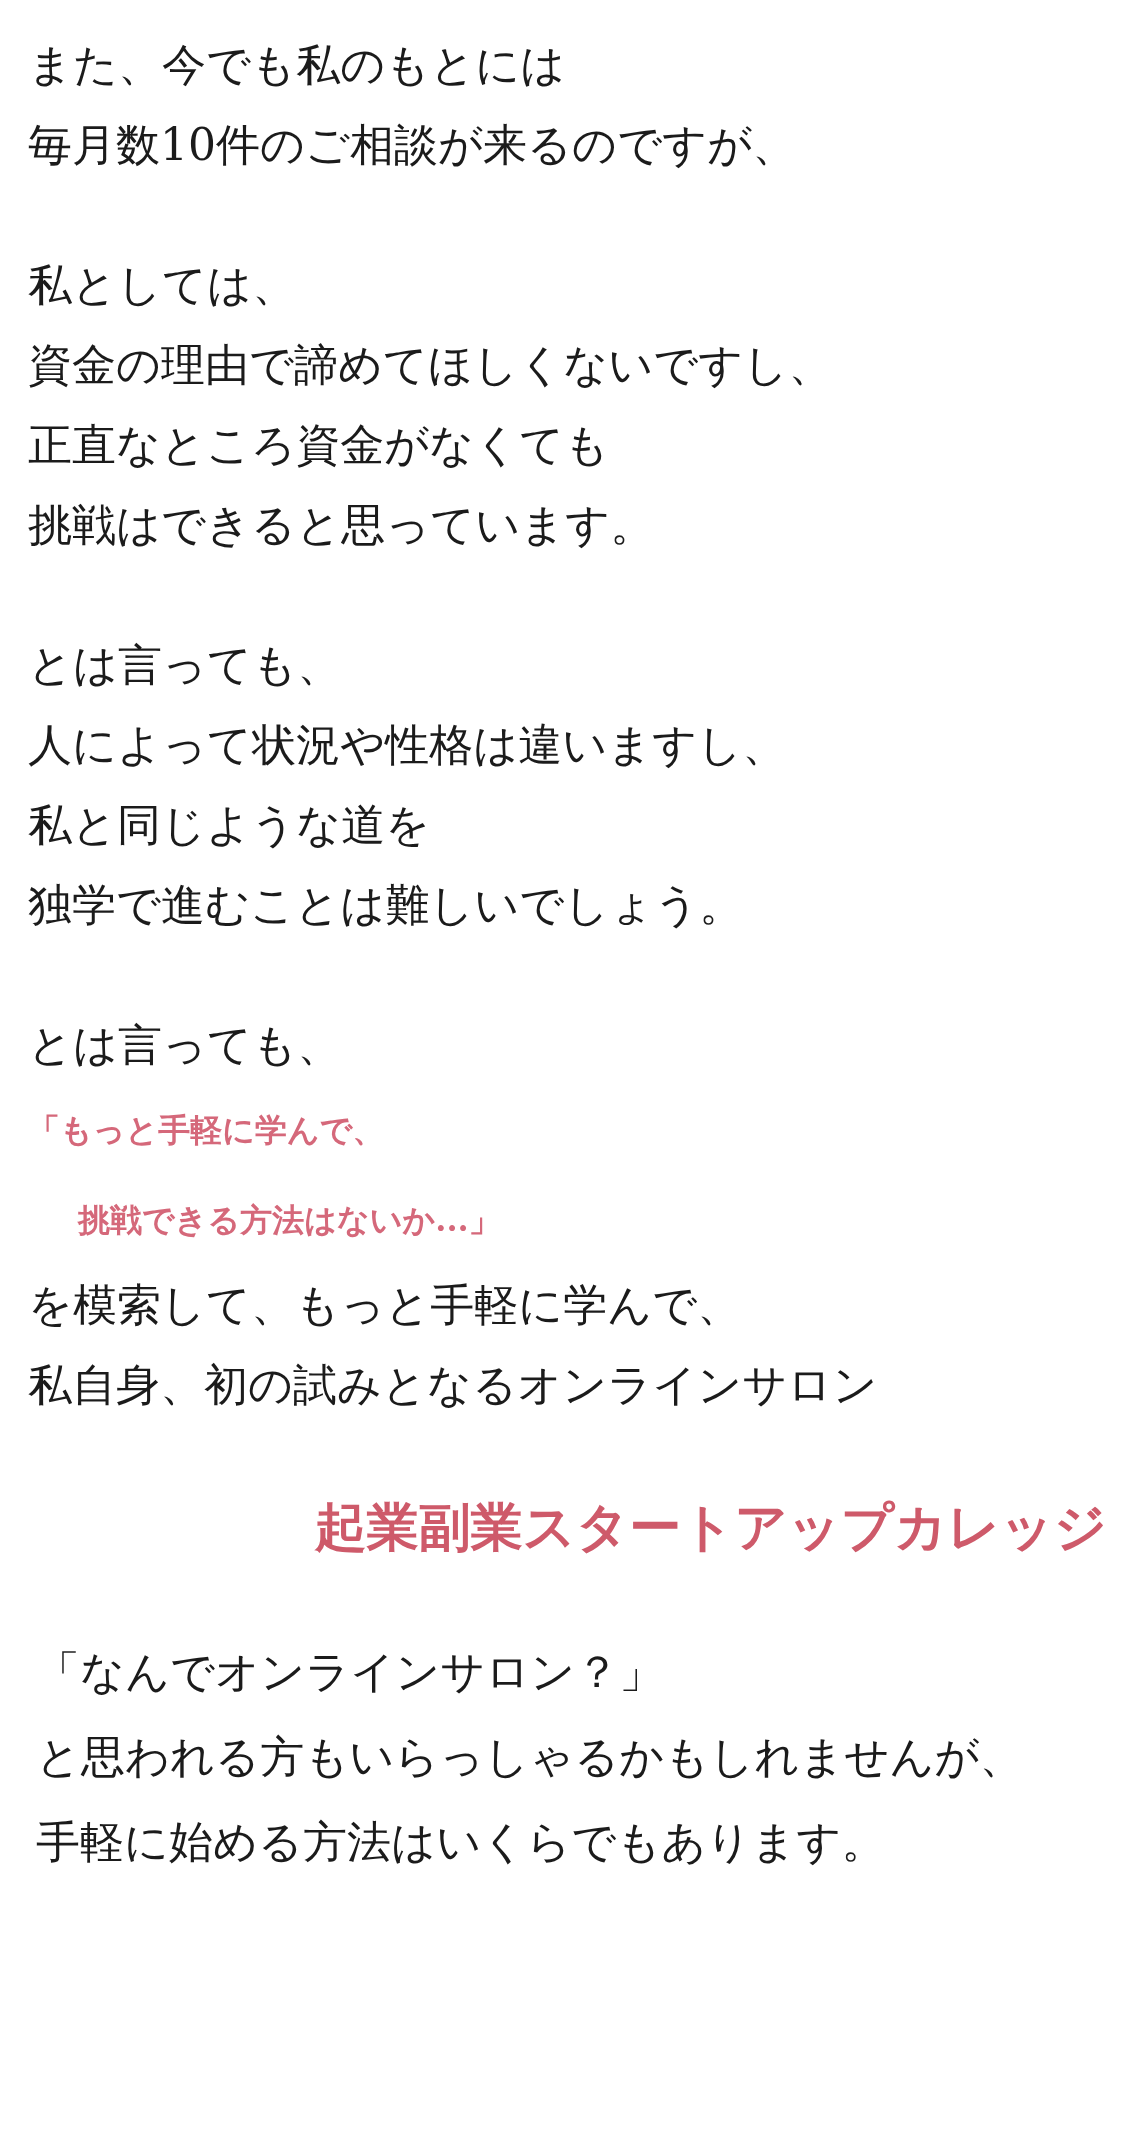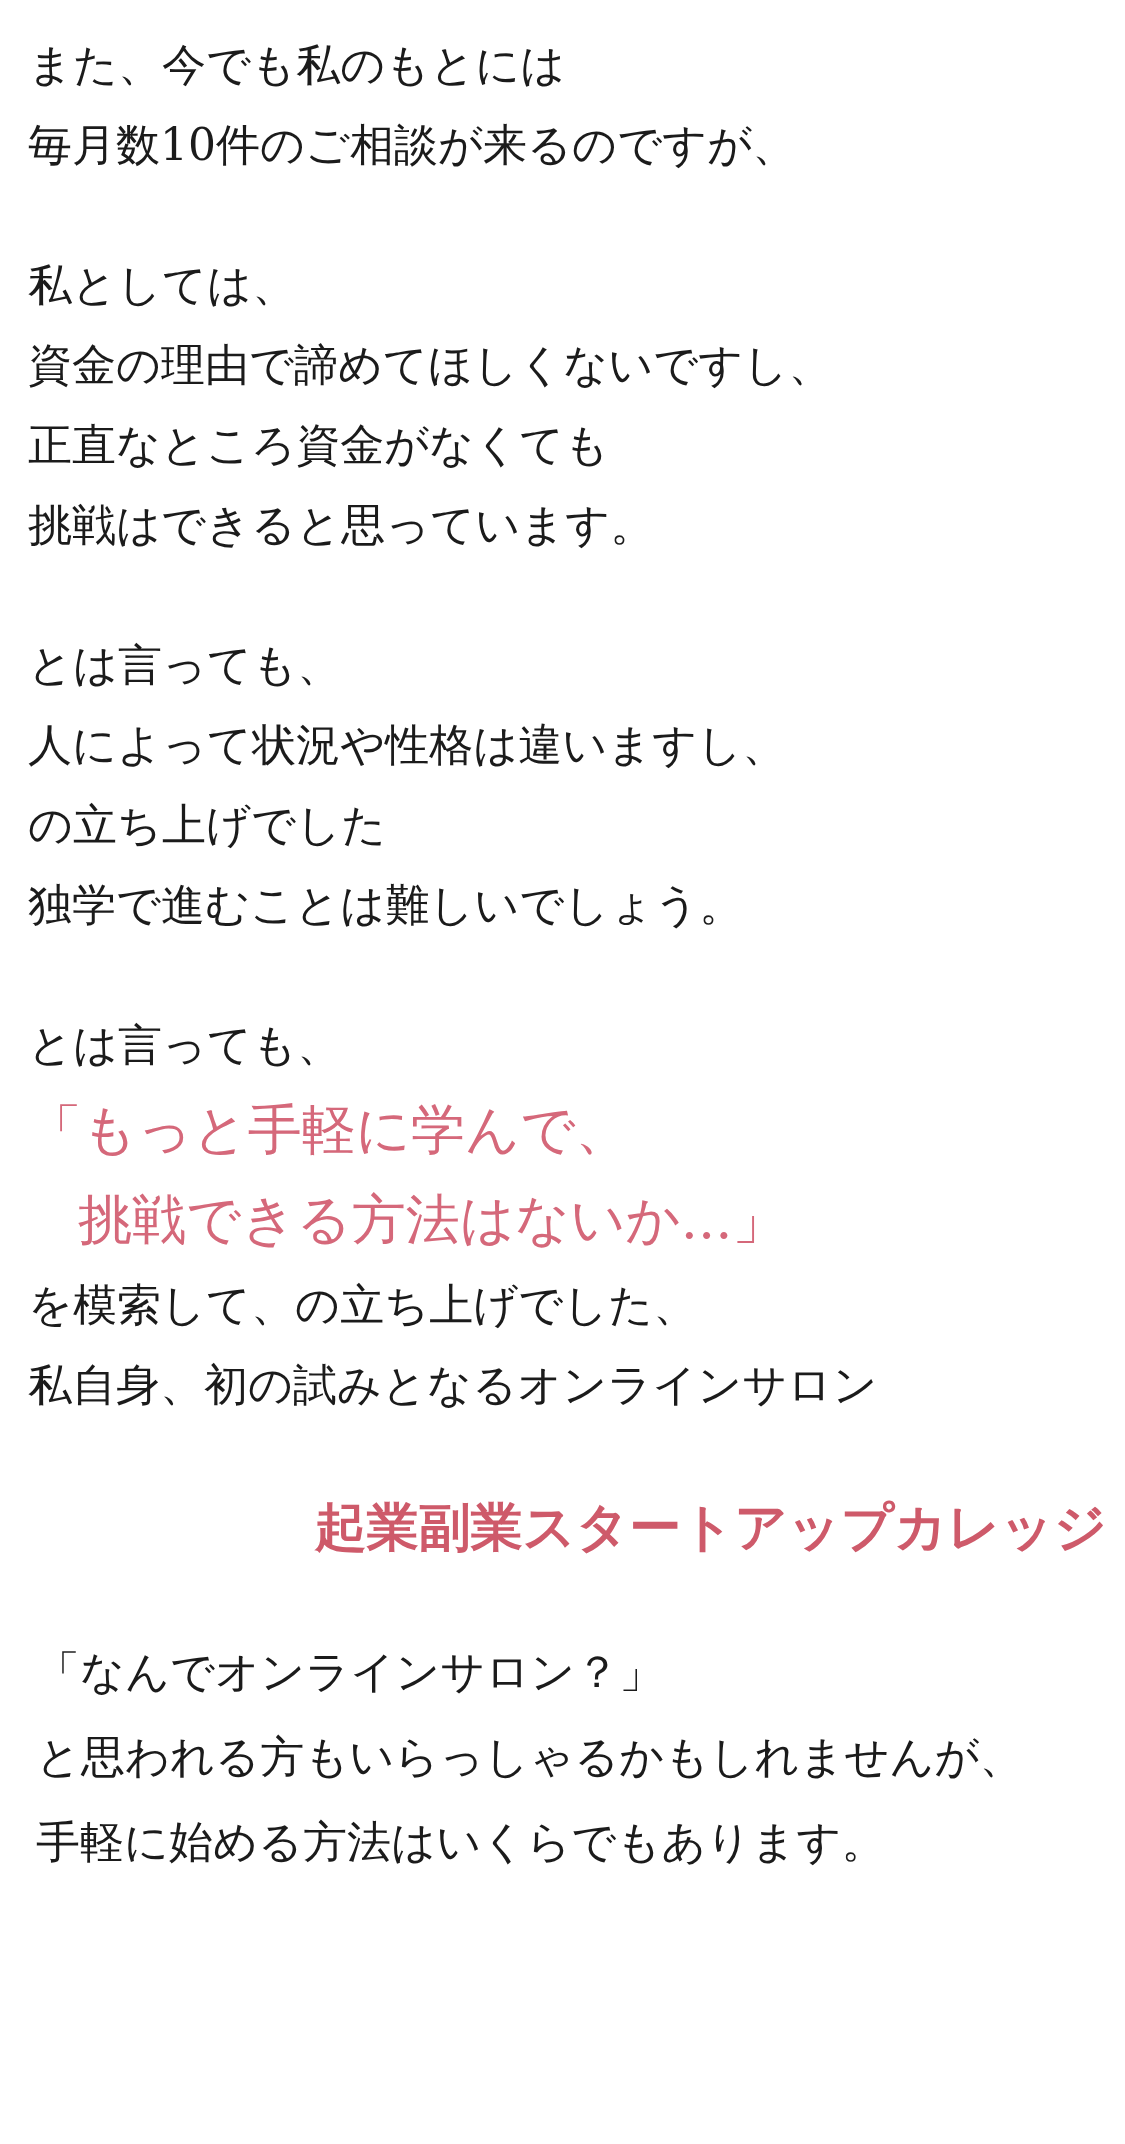--- a/index.html
+++ b/index.html
@@ -30,23 +30,23 @@
     margin-bottom:0;
     margin-left:8px;
   }
   .line{
     font-size:44px;
     line-height:80px;
     white-space:nowrap;
     letter-spacing:0px;
   }
   .line.quote{
-    font-size:54px;
+    font-size:32px;
     line-height:90px;
-    font-weight:400;
+    font-weight:700;
     color:var(--accent-pink);
   }
   .line.quote-indent{
     padding-left:50px;
   }
   .line.salon-title{
     font-size:52px;
     line-height:84px;
     font-weight:700;
     color:var(--title-pink);
@@ -70,29 +70,29 @@
   <div class="para">
     <div class="line">私としては、</div>
     <div class="line">資金の理由で諦めてほしくないですし、</div>
     <div class="line">正直なところ資金がなくても</div>
     <div class="line">挑戦はできると思っています。</div>
   </div>
 
   <div class="para">
     <div class="line">とは言っても、</div>
     <div class="line">人によって状況や性格は違いますし、</div>
-    <div class="line">の立ち上げでした</div>
+    <div class="line">私と同じような道を</div>
     <div class="line">独学で進むことは難しいでしょう。</div>
   </div>
 
   <div class="para">
     <div class="line">とは言っても、</div>
     <div class="line quote">「もっと手軽に学んで、</div>
     <div class="line quote quote-indent">挑戦できる方法はないか...」</div>
-    <div class="line">を模索して、の立ち上げでした、</div>
+    <div class="line">を模索して、もっと手軽に学んで、</div>
     <div class="line">私自身、初の試みとなるオンラインサロン</div>
   </div>
 
   <div class="para">
     <div class="line salon-title">起業副業スタートアップカレッジ</div>
   </div>
 
   <div class="para tight">
     <div class="line">「なんでオンラインサロン？」</div>
     <div class="line">と思われる方もいらっしゃるかもしれませんが、</div>

